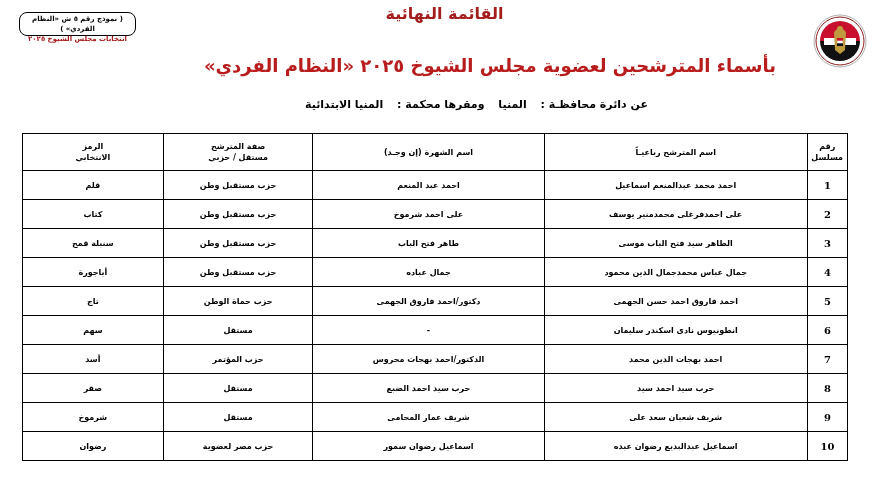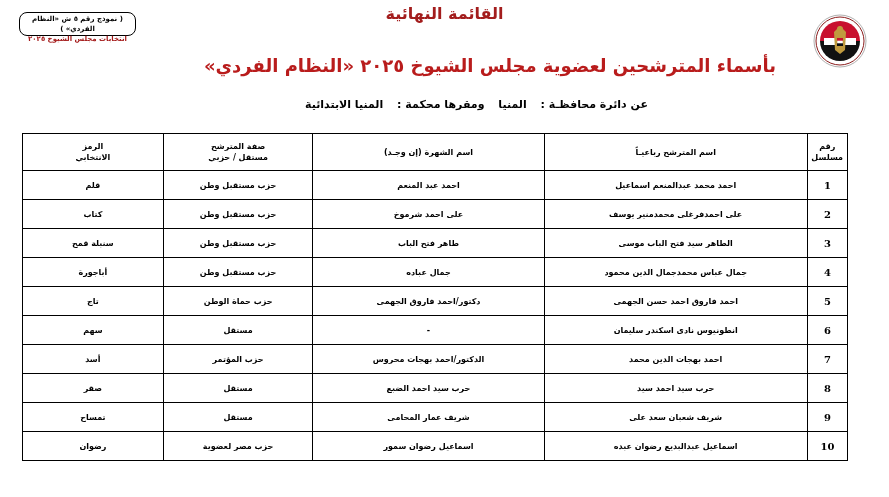--- a/index.html
+++ b/index.html
@@ -227,21 +227,21 @@
       <td>حرب سيد احمد سيد</td>
       <td>حرب سيد احمد الضبع</td>
       <td>مستقل</td>
       <td>صقر</td>
     </tr>
     <tr>
       <td class="serial">9</td>
       <td>شريف شعبان سعد على</td>
       <td>شريف عمار المحامى</td>
       <td>مستقل</td>
-      <td>تمساح</td>
+      <td>شرموخ</td>
     </tr>
     <tr>
       <td class="serial">10</td>
       <td>اسماعيل عبدالبديع رضوان عبده</td>
       <td>اسماعيل رضوان سمور</td>
       <td>حزب مصر لعضوية</td>
       <td>رضوان</td>
     </tr>
   </tbody>
 </table>

